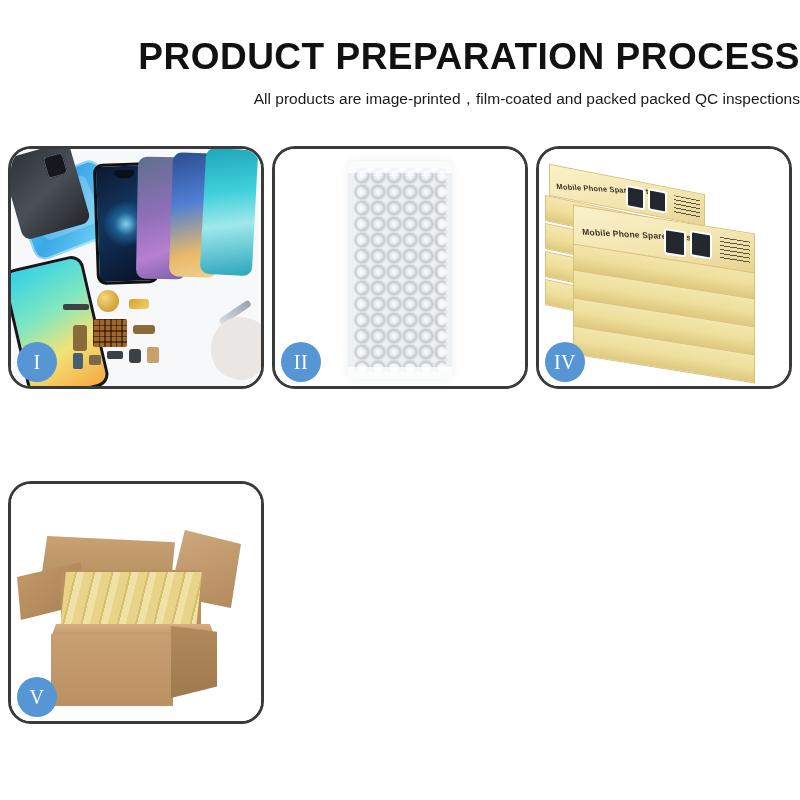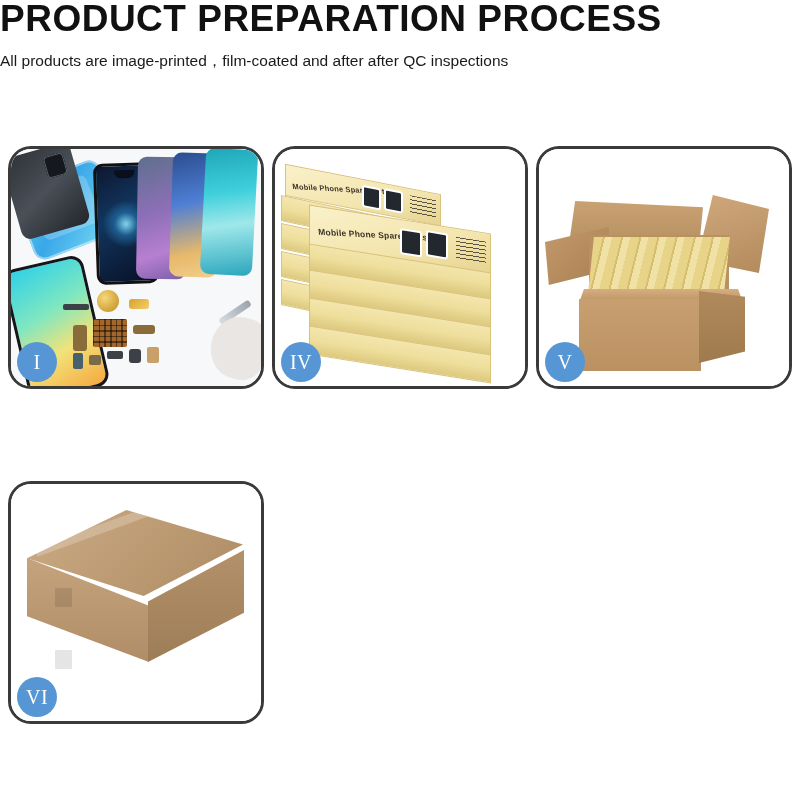--- a/index.html
+++ b/index.html
@@ -5,21 +5,21 @@
   html,body{margin:0;padding:0;}
   body{
     width:800px;height:800px;
     background:#ffffff;
     font-family:"Liberation Sans", sans-serif;
     overflow:hidden;
   }
   .page{position:relative;width:800px;height:800px;}
 
   
-  .header{text-align:left;}
+  .header{padding-top:38px;text-align:right;}
   .title{
     font-size:37px;font-weight:700;color:#111111;
     letter-spacing:.5px;line-height:1;white-space:nowrap;
   }
   .subtitle{
     margin-top:14px;font-size:15.5px;color:#1a1a1a;
     font-weight:400;white-space:nowrap;
   }
 
   
@@ -297,21 +297,21 @@
     background:rgba(0,0,0,.10);border-radius:1px;
   }
 </style>
 </head>
 <body>
 
 <div class="page">
 
   <div class="header">
     <div class="title">PRODUCT PREPARATION PROCESS</div>
-    <div class="subtitle">All products are image-printed，film-coated and after after QC inspections</div>
+    <div class="subtitle">All products are image-printed，film-coated and packed packed QC inspections</div>
   </div>
 
   <div class="grid">
 
     <div class="panel">
       <div class="stage p1">
         <div class="ph ph-back"></div>
         <div class="ph ph-glass"></div>
         <div class="ph ph-a"></div>
         <div class="ph ph-b"></div>
@@ -328,20 +328,31 @@
         <div class="chip" style="left:118px;top:200px;width:12px;height:14px;border-radius:3px;"></div>
         <div class="chip cream" style="left:136px;top:198px;width:12px;height:16px;border-radius:2px;"></div>
         <div class="chip" style="left:62px;top:204px;width:10px;height:16px;background:#46606e;"></div>
         <div class="chip" style="left:78px;top:206px;width:12px;height:10px;background:#7a6a4a;"></div>
         <div class="tool"></div>
         <div class="hand"></div>
       </div>
       <div class="badge">I</div>
     </div>
 
+    <div class="panel">
+      <div class="stage p2">
+        <div class="pouch">
+          <div class="bubbles"></div>
+          <div class="bubbles2"></div>
+          <div class="pouch-seal"></div>
+          <div class="pouch-seal b"></div>
+        </div>
+      </div>
+      <div class="badge">II</div>
+    </div>
 
 
     <div class="panel">
       <div class="stage p4">
         <div class="stackwrap">
 
           <div class="sbox" style="left:2px;top:42px;width:130px;height:24px;transform:skewY(12deg);"></div>
           <div class="sbox" style="left:2px;top:70px;width:130px;height:24px;transform:skewY(12deg);"></div>
           <div class="sbox" style="left:2px;top:98px;width:130px;height:24px;transform:skewY(12deg);"></div>
           <div class="sbox" style="left:2px;top:126px;width:130px;height:24px;transform:skewY(12deg);"></div>
@@ -379,26 +390,15 @@
         <div class="v-flapL"></div>
         <div class="v-inner"></div>
         <div class="v-goods"></div>
         <div class="v-rim"></div>
         <div class="v-front"></div>
         <div class="v-side"></div>
       </div>
       <div class="badge">V</div>
     </div>
 
-    <div class="panel">
-      <div class="stage p6">
-        <div class="c-top"></div>
-        <div class="c-tape"></div>
-        <div class="c-front"></div>
-        <div class="c-right"></div>
-        <div class="c-notch" style="left:44px;top:104px;"></div>
-        <div class="c-notch" style="left:44px;top:166px;"></div>
-      </div>
-      <div class="badge">VI</div>
-    </div>
 
   </div>
 </div>
 
 </body></html>

